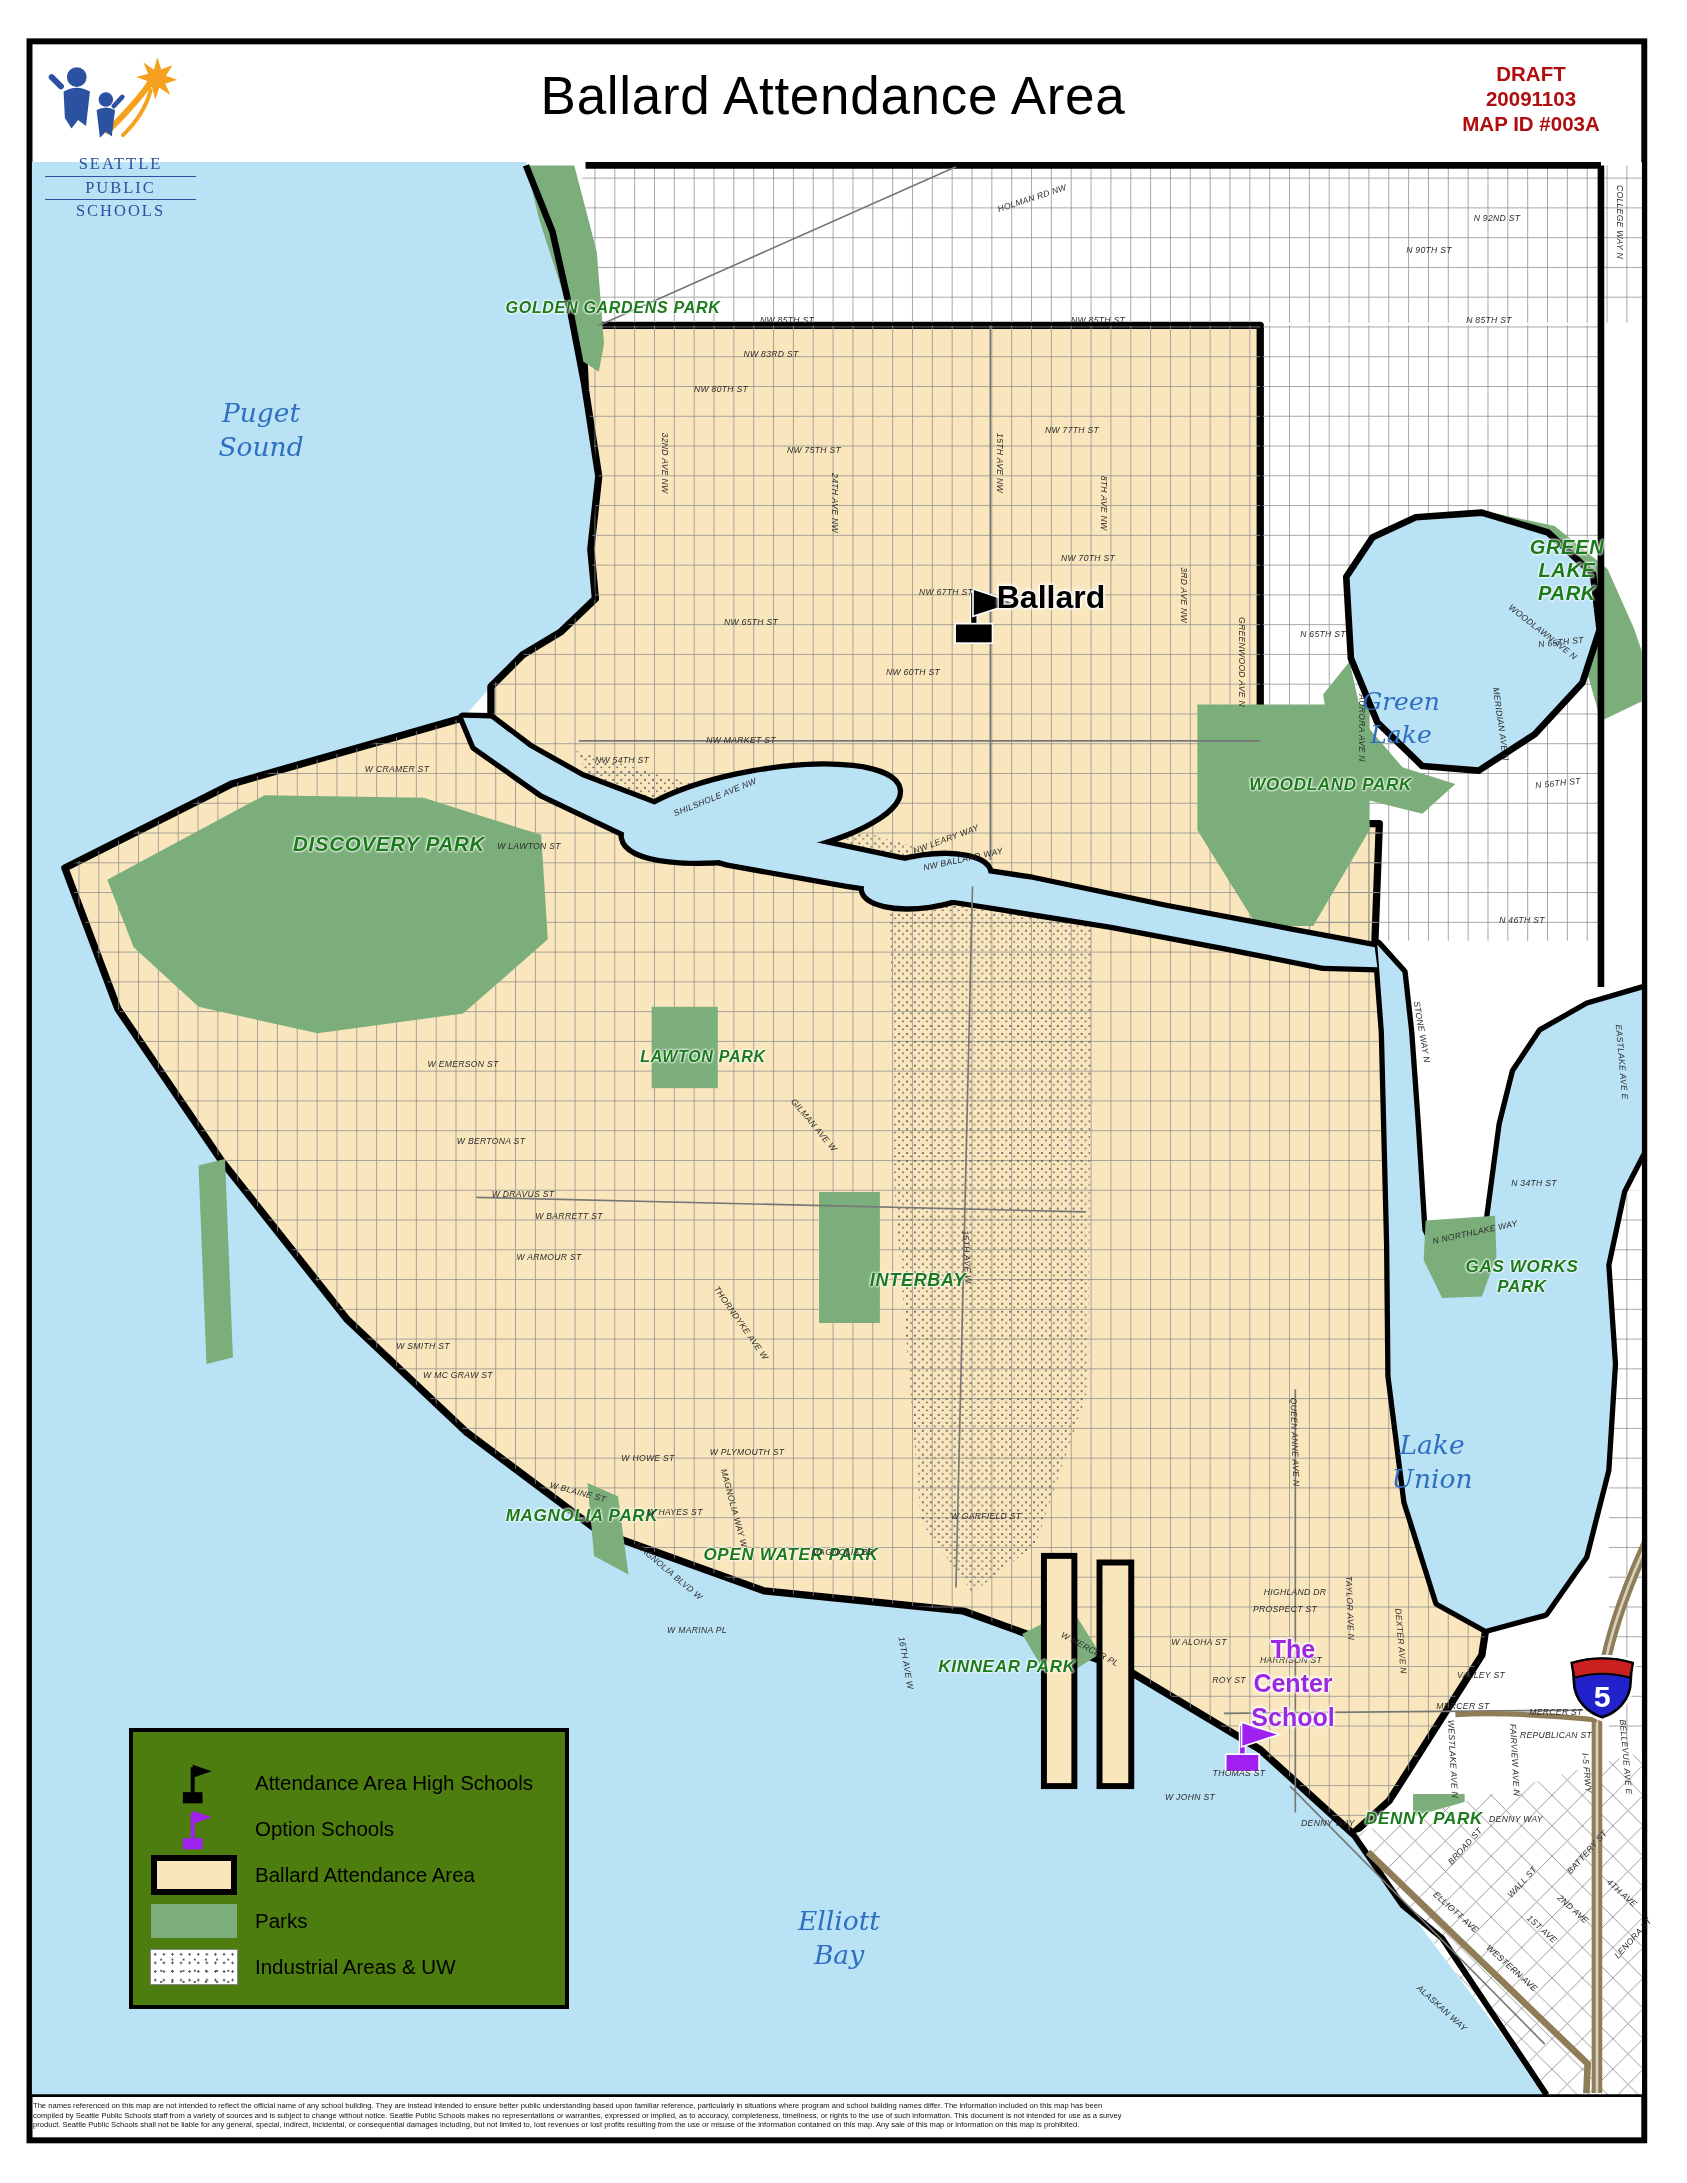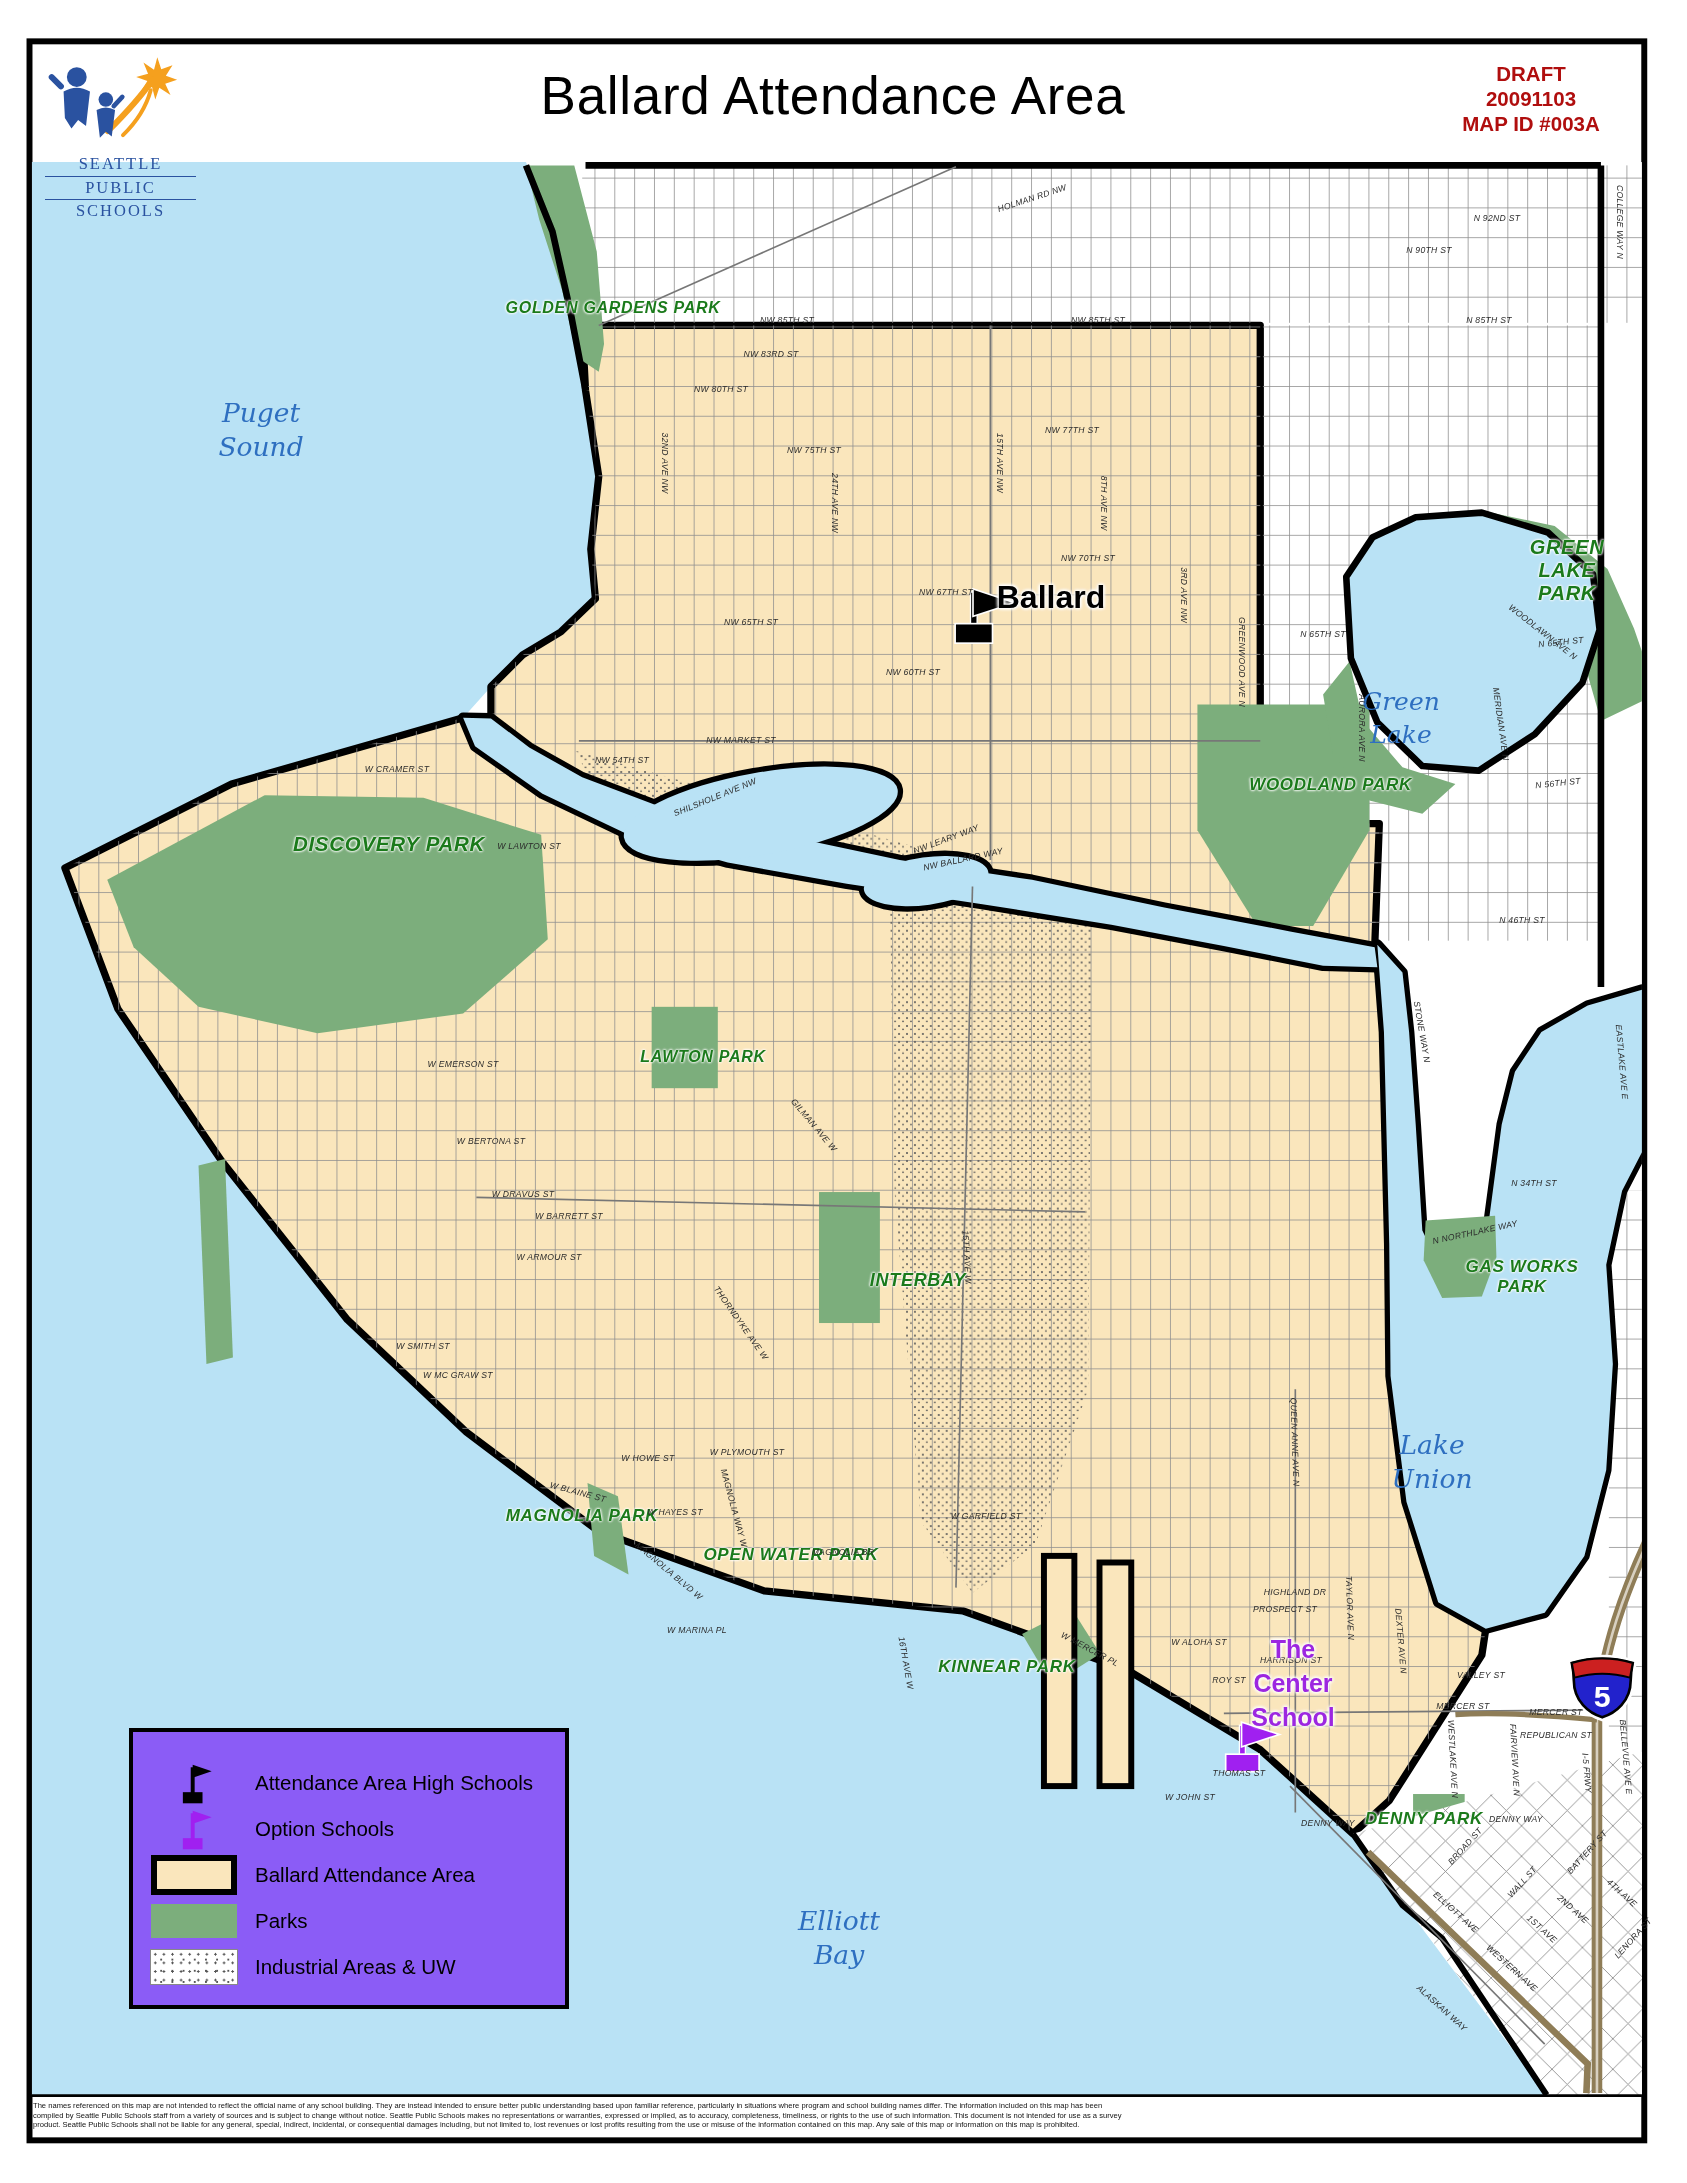--- a/index.html
+++ b/index.html
@@ -25,21 +25,21 @@
               text-shadow:0 0 2.6px #fff,0 0 2.6px #fff,0 0 2.6px #fff;}
   .water-label{font-family:"DejaVu Serif","Liberation Serif",serif;font-style:italic;
                color:#2E6FC0;line-height:1.3;}
   .school-label{position:absolute;white-space:pre-line;text-align:center;font-weight:bold;
                 transform:translate(-50%,-50%);
                 text-shadow:0 0 3.3px #fff,0 0 3.3px #fff,0 0 4px #fff,0 0 4px #fff;}
   .school-ballard{font-size:32px;color:#000;}
   .school-center{font-size:25px;color:#9C27E0;line-height:1.35;}
 
   
-  .legend{position:absolute;left:129px;top:1728px;width:440px;height:281px;background:#8b5cf6;
+  .legend{position:absolute;left:129px;top:1728px;width:440px;height:281px;background:#4d7c0f;
           border:4px solid #000;box-sizing:border-box;padding-top:28px;}
   .legend-row{display:flex;align-items:center;height:46px;}
   .legend-icon{width:122px;display:flex;justify-content:center;align-items:center;}
   .legend-label{font-size:20.5px;color:#000;}
   .swatch-area{width:74px;height:28px;background:#FAE6BC;border:6.6px solid #000;}
   .swatch-park{width:86px;height:34px;background:#7CAE7C;}
   .swatch-ind{width:86px;height:34px;border:0.7px solid #888;background-color:#fff;
       background-image:radial-gradient(#555 1.1px,transparent 1.2px),radial-gradient(#555 0.9px,transparent 1.1px);
       background-size:8.6px 8.6px,11.2px 11.2px;background-position:0 0,4.6px 4px;}
 

